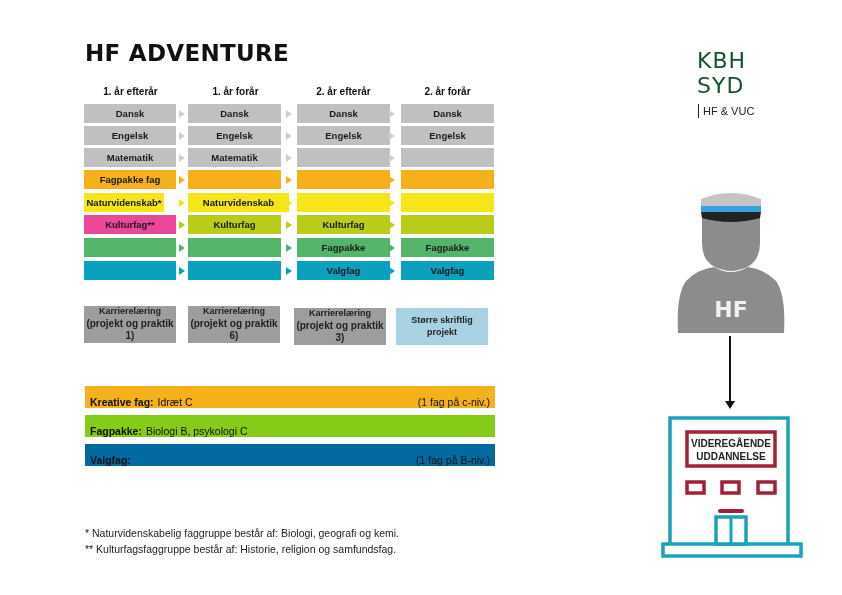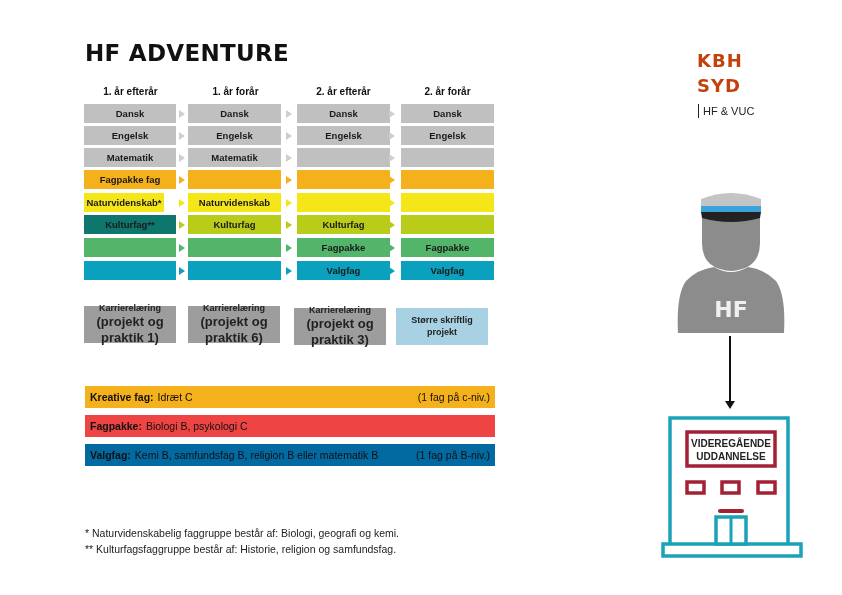--- a/index.html
+++ b/index.html
@@ -7,29 +7,29 @@
   body { position: relative; font-family: "Liberation Sans", "DejaVu Sans", sans-serif; color: #1a1a1a; }
 
   .title { position: absolute; left: 85px; top: 40px; font-family: "DejaVu Sans", sans-serif; font-weight: bold; font-size: 23px; letter-spacing: 0.3px; color: #111; }
 
   .col-head { position: absolute; top: 86px; width: 95px; text-align: center; font-size: 10px; font-weight: bold; color: #111; }
 
   .cell { position: absolute; height: 19px; display: flex; align-items: center; justify-content: center; font-size: 9.5px; font-weight: bold; color: #1a1a1a; white-space: nowrap; text-align: center; }
   .arrow { position: absolute; width: 0; height: 0; border-top: 4px solid transparent; border-bottom: 4px solid transparent; border-left: 6px solid #ccc; }
 
   .box { position: absolute; top: 306px; height: 37px; display: flex; flex-direction: column; align-items: center; justify-content: center; text-align: center; font-size: 9px; font-weight: bold; color: #222; line-height: 1.25; }
-  .box .sub { font-size: 13px; }
+  .box .sub { font-size: 10px; }
 
-  .band { position: absolute; left: 85px; width: 410px; height: 22px; display: flex; align-items: center; padding: 0 5px; font-size: 10.5px; color: #111; }
+  .band { position: absolute; left: 85px; width: 410px; height: 22px; display: flex; align-items: flex-end; padding: 0 5px; font-size: 10.5px; color: #111; }
   .band b { margin-right: 4px; }
   .band .right { margin-left: auto; }
 
   .foot { position: absolute; left: 85px; font-size: 10.5px; color: #222; }
 
-  .logo { position: absolute; left: 697px; top: 48px; font-family: "DejaVu Sans", sans-serif; font-weight: bold; font-size: 18px; line-height: 25px; letter-spacing: 1px; color: #c2410c; }
+  .logo { position: absolute; left: 697px; top: 48px; font-family: "DejaVu Sans", sans-serif; font-weight: normal; font-size: 22px; line-height: 25px; letter-spacing: 1px; color: #14532d; }
   .logo-sub { position: absolute; left: 698px; top: 104px; font-size: 11px; color: #222; border-left: 1.5px solid #222; padding-left: 4px; line-height: 14px; }
 </style>
 </head>
 <body>
 
 <div class="title">HF ADVENTURE</div>
 
 <div class="col-head" style="left:83px">1. år efterår</div>
 <div class="col-head" style="left:188px">1. år forår</div>
 <div class="col-head" style="left:296px">2. år efterår</div>
@@ -59,26 +59,26 @@
     <div class="cell" style="left: 401px; top: 148px; width: 93px; background: rgb(192, 192, 192);"></div>
     <div class="cell" style="left: 84px; top: 170px; width: 92px; background: rgb(245, 177, 27);">Fagpakke fag</div>
     <div class="arrow" style="left: 179px; top: 176px; border-left-color: rgb(245, 177, 27);"></div>
     <div class="cell" style="left: 188px; top: 170px; width: 93px; background: rgb(245, 177, 27);"></div>
     <div class="arrow" style="left: 286px; top: 176px; border-left-color: rgb(245, 177, 27);"></div>
     <div class="cell" style="left: 297px; top: 170px; width: 93px; background: rgb(245, 177, 27);"></div>
     <div class="arrow" style="left: 389px; top: 176px; border-left-color: rgb(245, 177, 27);"></div>
     <div class="cell" style="left: 401px; top: 170px; width: 93px; background: rgb(245, 177, 27);"></div>
     <div class="cell" style="left: 84px; top: 193px; width: 80px; background: rgb(245, 230, 26);">Naturvidenskab*</div>
     <div class="arrow" style="left: 179px; top: 199px; border-left-color: rgb(245, 230, 26);"></div>
-    <div class="cell" style="left: 188px; top: 193px; width: 93px; background: rgb(245, 230, 26);">Naturvidenskab</div>
+    <div class="cell" style="left: 188px; top: 193px; width: 101px; background: rgb(245, 230, 26);">Naturvidenskab</div>
     <div class="arrow" style="left: 286px; top: 199px; border-left-color: rgb(245, 230, 26);"></div>
     <div class="cell" style="left: 297px; top: 193px; width: 93px; background: rgb(245, 230, 26);"></div>
     <div class="arrow" style="left: 389px; top: 199px; border-left-color: rgb(245, 230, 26);"></div>
     <div class="cell" style="left: 401px; top: 193px; width: 93px; background: rgb(245, 230, 26);"></div>
-    <div class="cell" style="left: 84px; top: 215px; width: 92px; background: #0f766e;">Kulturfag**</div>
+    <div class="cell" style="left: 84px; top: 215px; width: 92px; background: #ec4899;">Kulturfag**</div>
     <div class="arrow" style="left: 179px; top: 221px; border-left-color: rgb(185, 204, 26);"></div>
     <div class="cell" style="left: 188px; top: 215px; width: 93px; background: rgb(185, 204, 26);">Kulturfag</div>
     <div class="arrow" style="left: 286px; top: 221px; border-left-color: rgb(185, 204, 26);"></div>
     <div class="cell" style="left: 297px; top: 215px; width: 93px; background: rgb(185, 204, 26);">Kulturfag</div>
     <div class="arrow" style="left: 389px; top: 221px; border-left-color: rgb(185, 204, 26);"></div>
     <div class="cell" style="left: 401px; top: 215px; width: 93px; background: rgb(185, 204, 26);"></div>
     <div class="cell" style="left: 84px; top: 238px; width: 92px; background: rgb(82, 181, 106);"></div>
     <div class="arrow" style="left: 179px; top: 244px; border-left-color: rgb(82, 181, 106);"></div>
     <div class="cell" style="left: 188px; top: 238px; width: 93px; background: rgb(82, 181, 106);"></div>
     <div class="arrow" style="left: 286px; top: 244px; border-left-color: rgb(82, 181, 106);"></div>
@@ -109,27 +109,26 @@
 <div class="box" style="left:396px;width:92px;background:#a8d2e3;top:308px">
   <span>Større skriftlig</span>
   <span>projekt</span>
 </div>
 
 <div class="band" style="top:386px;background:#f5b11b">
   <b>Kreative fag:</b>
   <span>Idræt C</span>
   <span class="right">(1 fag på c-niv.)</span>
 </div>
-<div class="band" style="top:415px;background:#ef4444">
+<div class="band" style="top:415px;background:#84cc16">
   <b>Fagpakke:</b>
   <span>Biologi B, psykologi C</span>
 </div>
 <div class="band" style="top:444px;background:#0369a1">
   <b>Valgfag:</b>
-  <span>Kemi B, samfundsfag B, religion B eller matematik B</span>
   <span class="right">(1 fag på B-niv.)</span>
 </div>
 
 <div class="foot" style="top:527px">* Naturvidenskabelig faggruppe består af: Biologi, geografi og kemi.</div>
 <div class="foot" style="top:543px">** Kulturfagsfaggruppe består af: Historie, religion og samfundsfag.</div>
 
 <div class="logo">
   <div>KBH</div>
   <div>SYD</div>
 </div>

